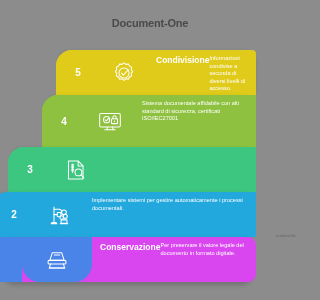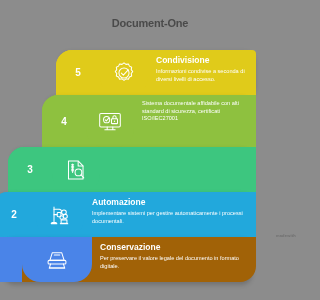--- a/index.html
+++ b/index.html
@@ -69,21 +69,21 @@
     border-bottom-right-radius: 18px;
   }
   .icon-cell svg {
     display: block;
   }
   .text-cell {
     flex: 1 1 auto;
     padding: 5px 8px 4px 8px;
     box-sizing: border-box;
     display: flex;
-    flex-direction: column;
+    flex-direction: row;
     justify-content: flex-start;
     overflow: hidden;
   }
   .row-title {
     color: #ffffff;
     font-weight: bold;
     font-size: 8.5px;
     line-height: 11px;
     margin-bottom: 2px;
     white-space: nowrap;
@@ -188,27 +188,26 @@
           <path d="M9.6 15.6 h3.4"></path>
           <rect x="13" y="13.4" width="4" height="4.4" rx="0.9"></rect>
           <circle cx="20.2" cy="13.1" r="2.5"></circle>
           <circle cx="21.6" cy="17.4" r="2.2"></circle>
           <circle cx="17.8" cy="18.6" r="1.9"></circle>
           <path d="M17.2 21.2 h6.2 v3.8 h-6.2 z"></path>
           <path d="M16.3 25.2 h8 l-0.9 -0.3 h-6.2 z"></path>
         </svg>
       </div>
       <div class="text-cell">
-        <div class="row-title">Automazione</div>
         <div class="row-desc">Implementare sistemi per gestire automaticamente i processi documentali.</div>
       </div>
     </div>
 
     <div class="shadow" style="left:4px; top:189px; width:248px; height:46px;"></div>
-    <div class="row" style="left:0px; top:187px; width:256px; height:45px; background:#a16207; border-bottom-left-radius:4px; border-bottom-right-radius:16px;">
+    <div class="row" style="left:0px; top:187px; width:256px; height:45px; background:#d946ef; border-bottom-left-radius:4px; border-bottom-right-radius:16px;border-radius:8px;">
       <div class="num-cell plain" style="width:22px; background:#4A84E8;">
         <span></span>
       </div>
       <div class="icon-cell" style="width:70px; background:#4A84E8;">
         <svg width="30" height="30" viewBox="0 0 32 32" fill="none" stroke="#ffffff" stroke-width="1.1" stroke-linecap="round" stroke-linejoin="round">
           <path d="M11 8.2 h10 l2.6 8.2 h-15.2 z"></path>
           <path d="M13.1 10.6 h5.8"></path>
           <rect x="6.5" y="16.4" width="19" height="3.8" rx="1.1"></rect>
           <path d="M9.2 20.2 l-1.4 4.4 h16.4 l-1.4 -4.4"></path>
           <path d="M7.8 24.6 h16.4"></path>

